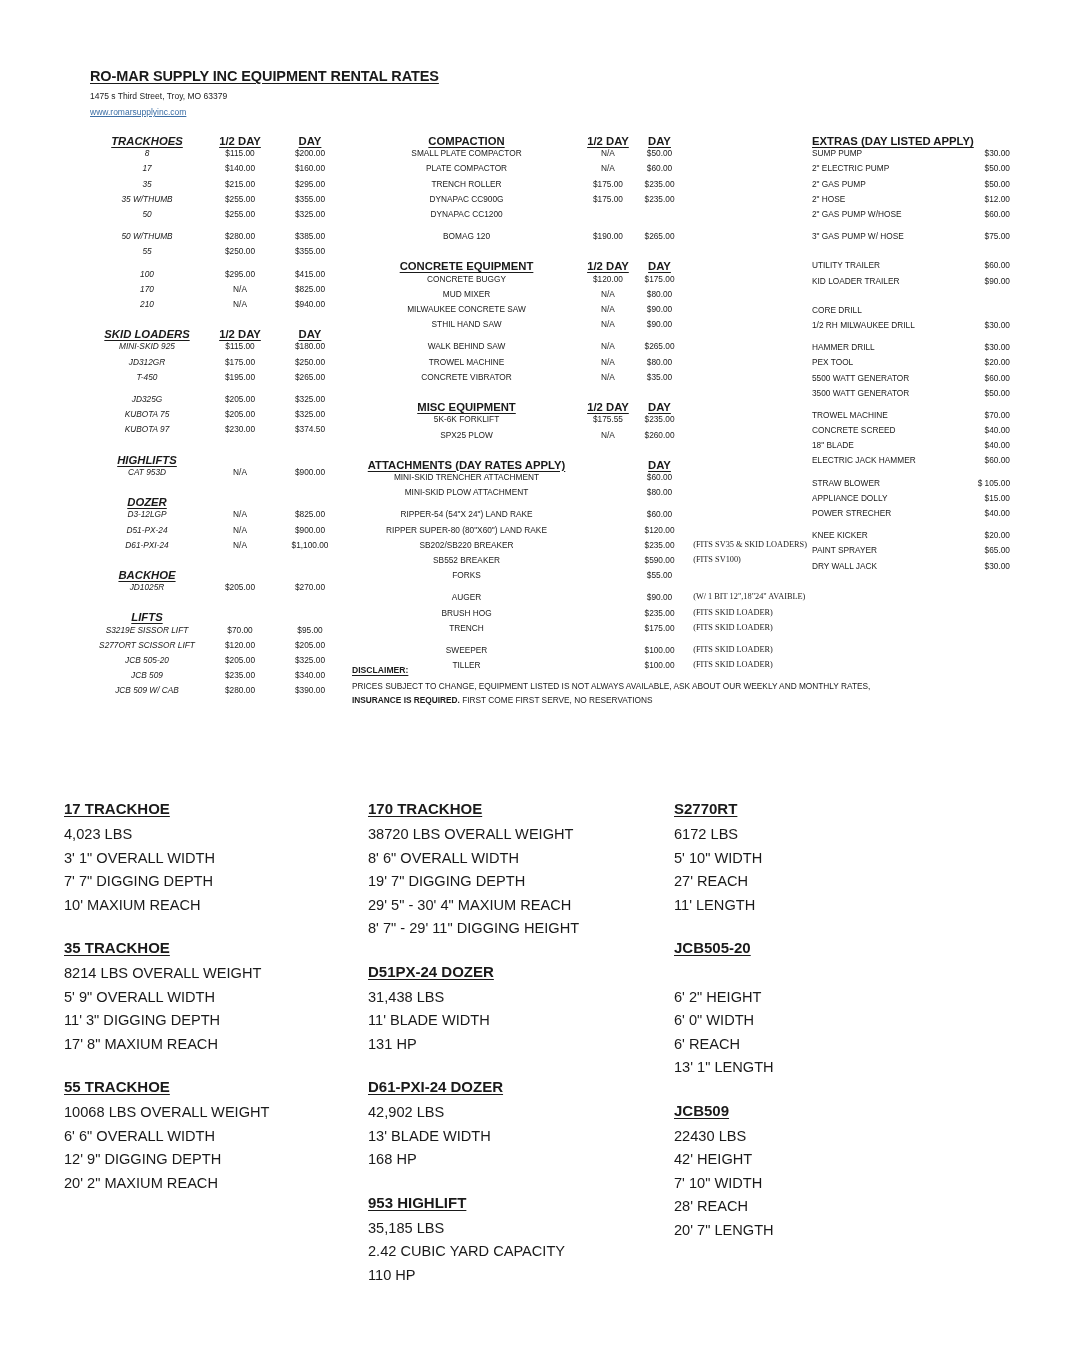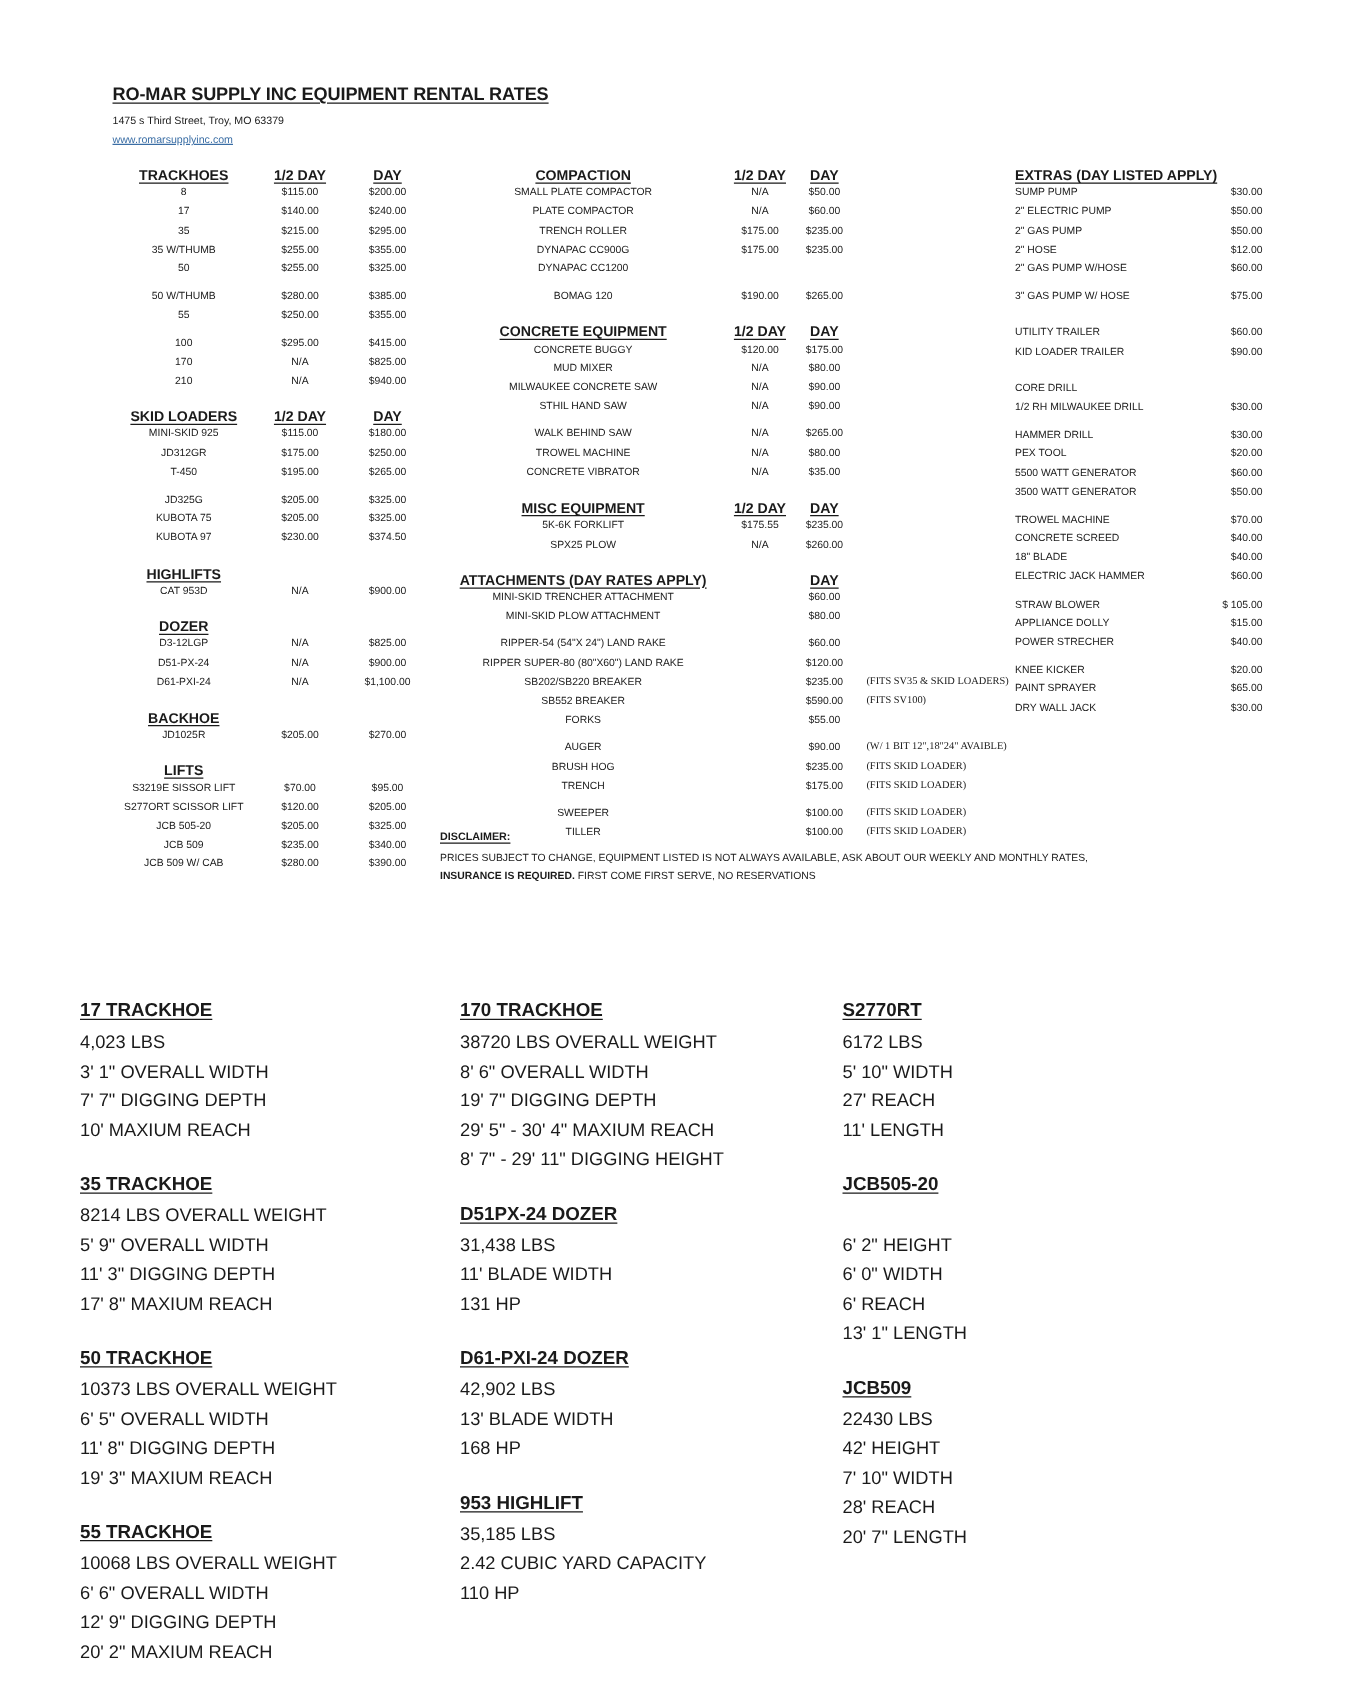--- a/index.html
+++ b/index.html
@@ -49,21 +49,21 @@
   .sect-head .c-name { text-align:center; }
   .sect-head .c-half, .sect-head .c-day { text-align:center; }
 
   .rrow td { height:15.2px; }
   .c-name { text-align:center; white-space:nowrap; }
   .c-half { text-align:center; white-space:nowrap; }
   .c-day  { text-align:center; white-space:nowrap; }
   .c-note { text-align:left; white-space:nowrap; padding-left:9px !important;font-family:Liberation Serif, serif; }
 
   
-  #col-left  .c-name { width:118px; }
+  #col-left  .c-name { width:118px;font-style:italic; }
   #col-left  .c-half { width:68px; }
   #col-left  .c-day  { width:72px; }
 
   
   #col-mid   .c-name { width:250px; }
   #col-mid   .c-half { width:62px; }
   #col-mid   .c-day  { width:62px; }
   #col-mid   .c-note { width:81px; }
 
   
@@ -124,21 +124,21 @@
             <td class="c-day"><span>DAY</span></td>
           </tr>
           <tr class="rrow">
             <td class="c-name">8</td>
             <td class="c-half">$115.00</td>
             <td class="c-day">$200.00</td>
           </tr>
           <tr class="rrow">
             <td class="c-name">17</td>
             <td class="c-half">$140.00</td>
-            <td class="c-day">$240.00</td>
+            <td class="c-day">$160.00</td>
           </tr>
           <tr class="rrow">
             <td class="c-name">35</td>
             <td class="c-half">$215.00</td>
             <td class="c-day">$295.00</td>
           </tr>
           <tr class="rrow">
             <td class="c-name">35 W/THUMB</td>
             <td class="c-half">$255.00</td>
             <td class="c-day">$355.00</td>
@@ -654,21 +654,20 @@
   <div id="disc-l1">PRICES SUBJECT TO CHANGE, EQUIPMENT LISTED IS NOT ALWAYS AVAILABLE, ASK ABOUT OUR WEEKLY AND MONTHLY RATES,</div>
   <div id="disc-l2">
     <b>INSURANCE IS REQUIRED.</b><span> FIRST COME FIRST SERVE, NO RESERVATIONS</span>
   </div>
 </div>
 
 <div id="specs">
   <div class="spec-col" id="spec-col-1">
       <div class="spec-block"><div class="spec-title">17 TRACKHOE</div><div class="spec-line">4,023 LBS</div><div class="spec-line">3' 1" OVERALL WIDTH</div><div class="spec-line">7' 7" DIGGING DEPTH</div><div class="spec-line">10' MAXIUM REACH</div></div>
       <div class="spec-block"><div class="spec-title">35 TRACKHOE</div><div class="spec-line">8214 LBS OVERALL WEIGHT</div><div class="spec-line">5' 9" OVERALL WIDTH</div><div class="spec-line">11' 3" DIGGING DEPTH</div><div class="spec-line">17' 8" MAXIUM REACH</div></div>
-      <div class="spec-block"><div class="spec-title">50 TRACKHOE</div><div class="spec-line">10373 LBS OVERALL WEIGHT</div><div class="spec-line">6' 5" OVERALL WIDTH</div><div class="spec-line">11' 8" DIGGING DEPTH</div><div class="spec-line">19' 3" MAXIUM REACH</div></div>
       <div class="spec-block"><div class="spec-title">55 TRACKHOE</div><div class="spec-line">10068 LBS OVERALL WEIGHT</div><div class="spec-line">6' 6" OVERALL WIDTH</div><div class="spec-line">12' 9" DIGGING DEPTH</div><div class="spec-line">20' 2" MAXIUM REACH</div></div>
     </div>
   <div class="spec-col" id="spec-col-2">
       <div class="spec-block"><div class="spec-title">170 TRACKHOE</div><div class="spec-line">38720 LBS OVERALL WEIGHT</div><div class="spec-line">8' 6" OVERALL WIDTH</div><div class="spec-line">19' 7" DIGGING DEPTH</div><div class="spec-line">29' 5" - 30' 4" MAXIUM REACH</div><div class="spec-line">8' 7" - 29' 11" DIGGING HEIGHT</div></div>
       <div class="spec-block"><div class="spec-title">D51PX-24 DOZER</div><div class="spec-line">31,438 LBS</div><div class="spec-line">11' BLADE WIDTH</div><div class="spec-line">131 HP</div></div>
       <div class="spec-block"><div class="spec-title">D61-PXI-24 DOZER</div><div class="spec-line">42,902 LBS</div><div class="spec-line">13' BLADE WIDTH</div><div class="spec-line">168 HP</div></div>
       <div class="spec-block"><div class="spec-title">953 HIGHLIFT</div><div class="spec-line">35,185 LBS</div><div class="spec-line">2.42  CUBIC YARD CAPACITY</div><div class="spec-line">110 HP</div></div>
     </div>
   <div class="spec-col" id="spec-col-3">
 

